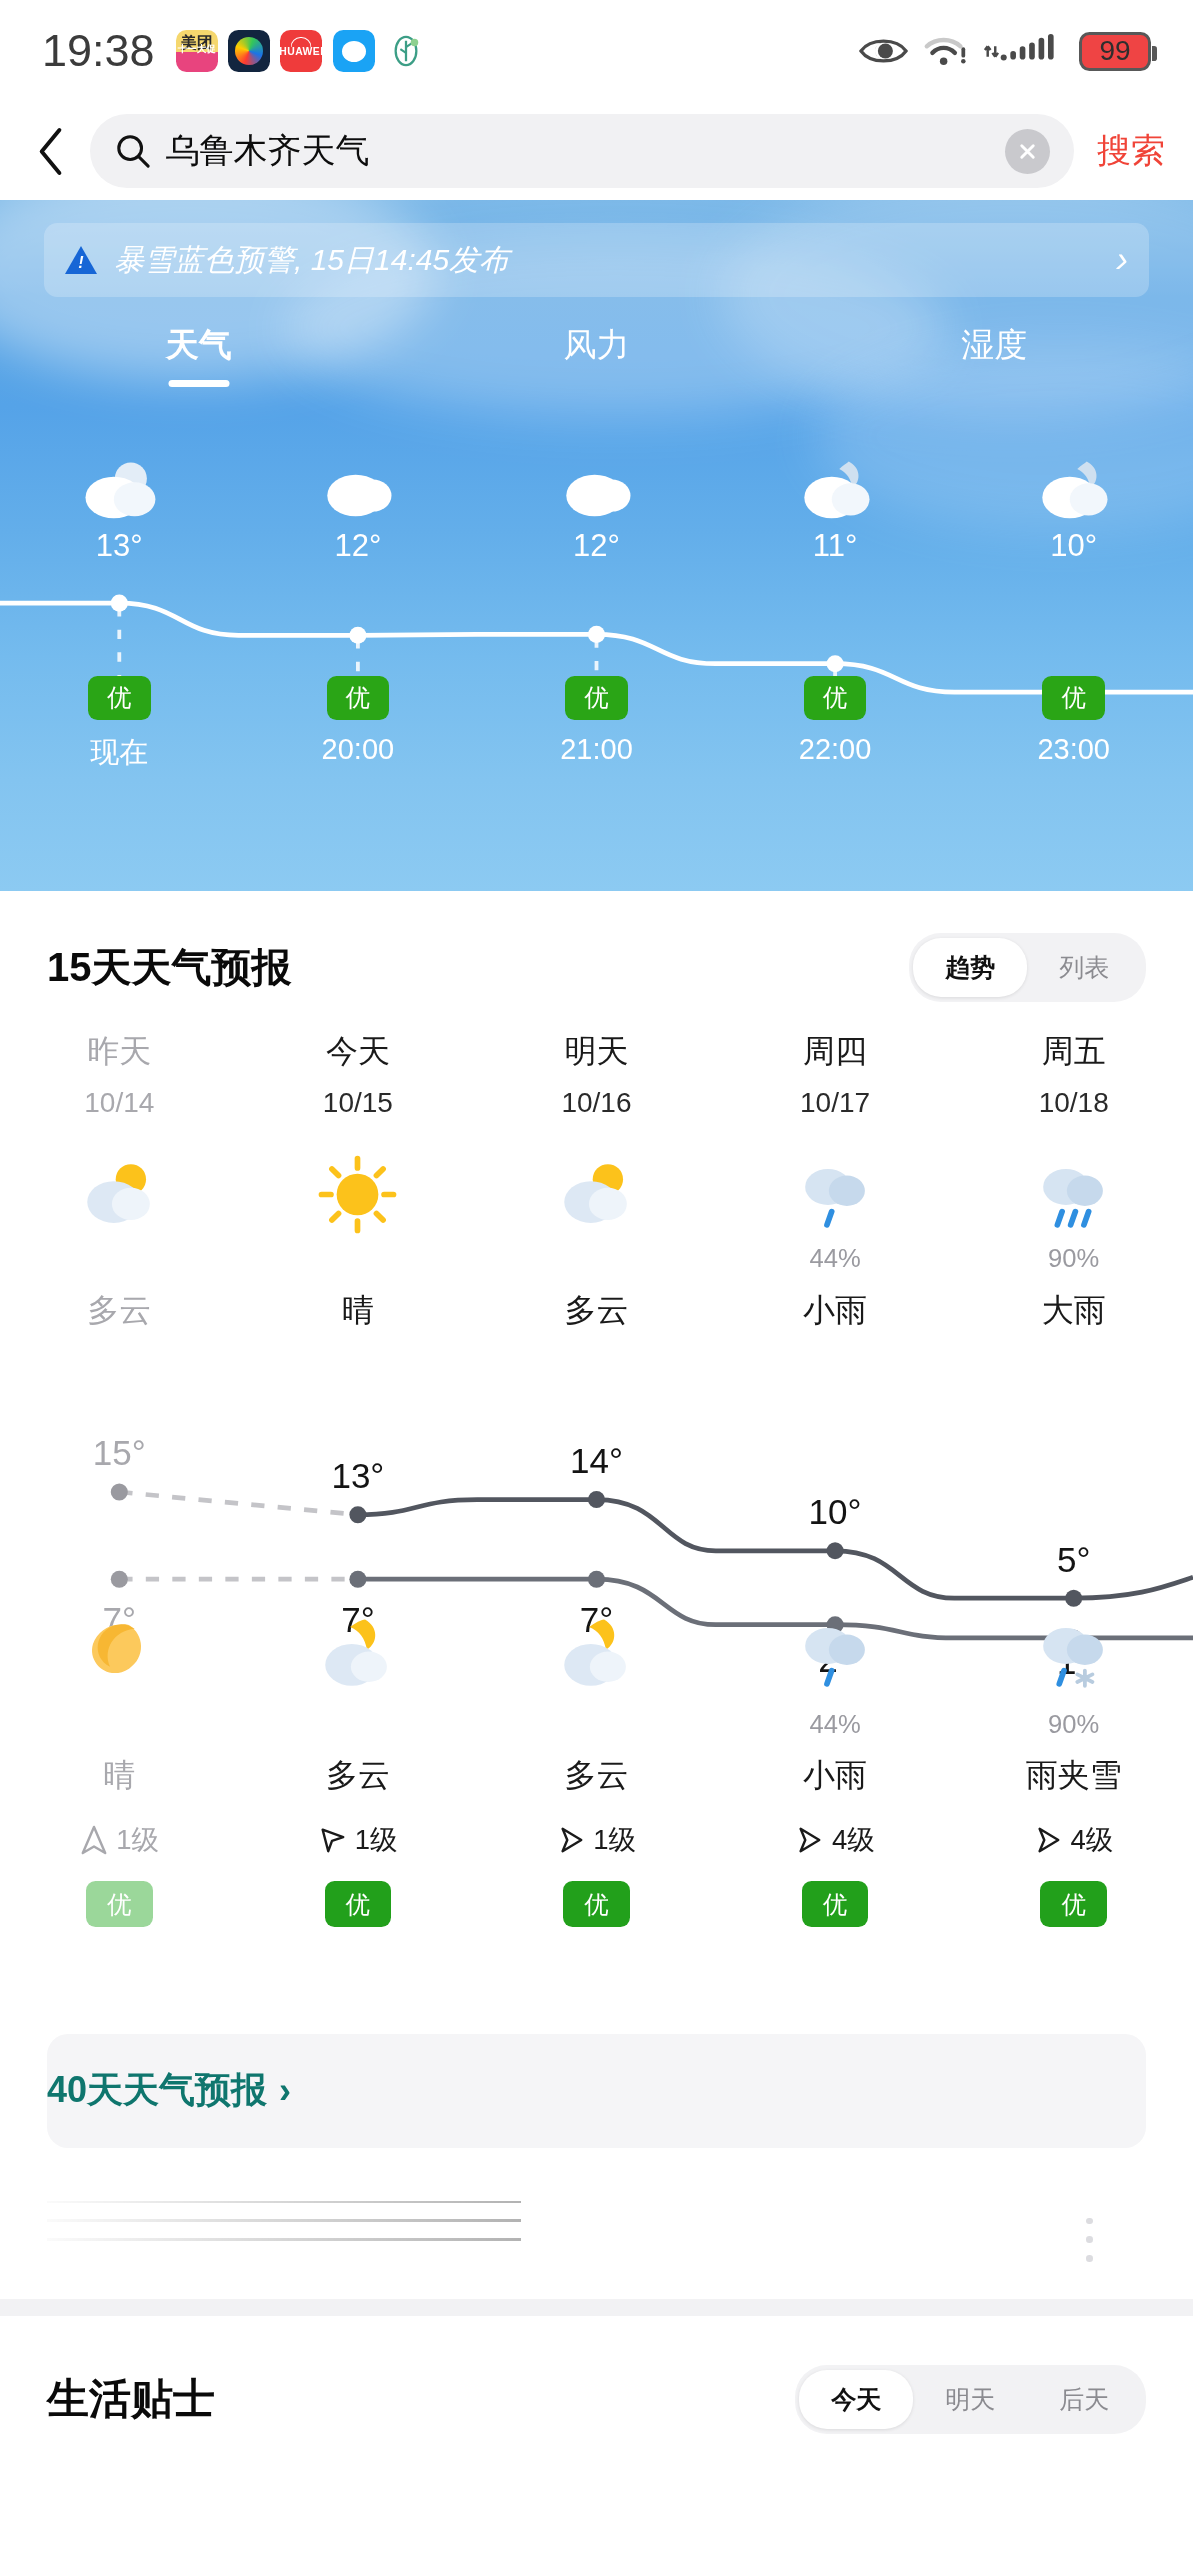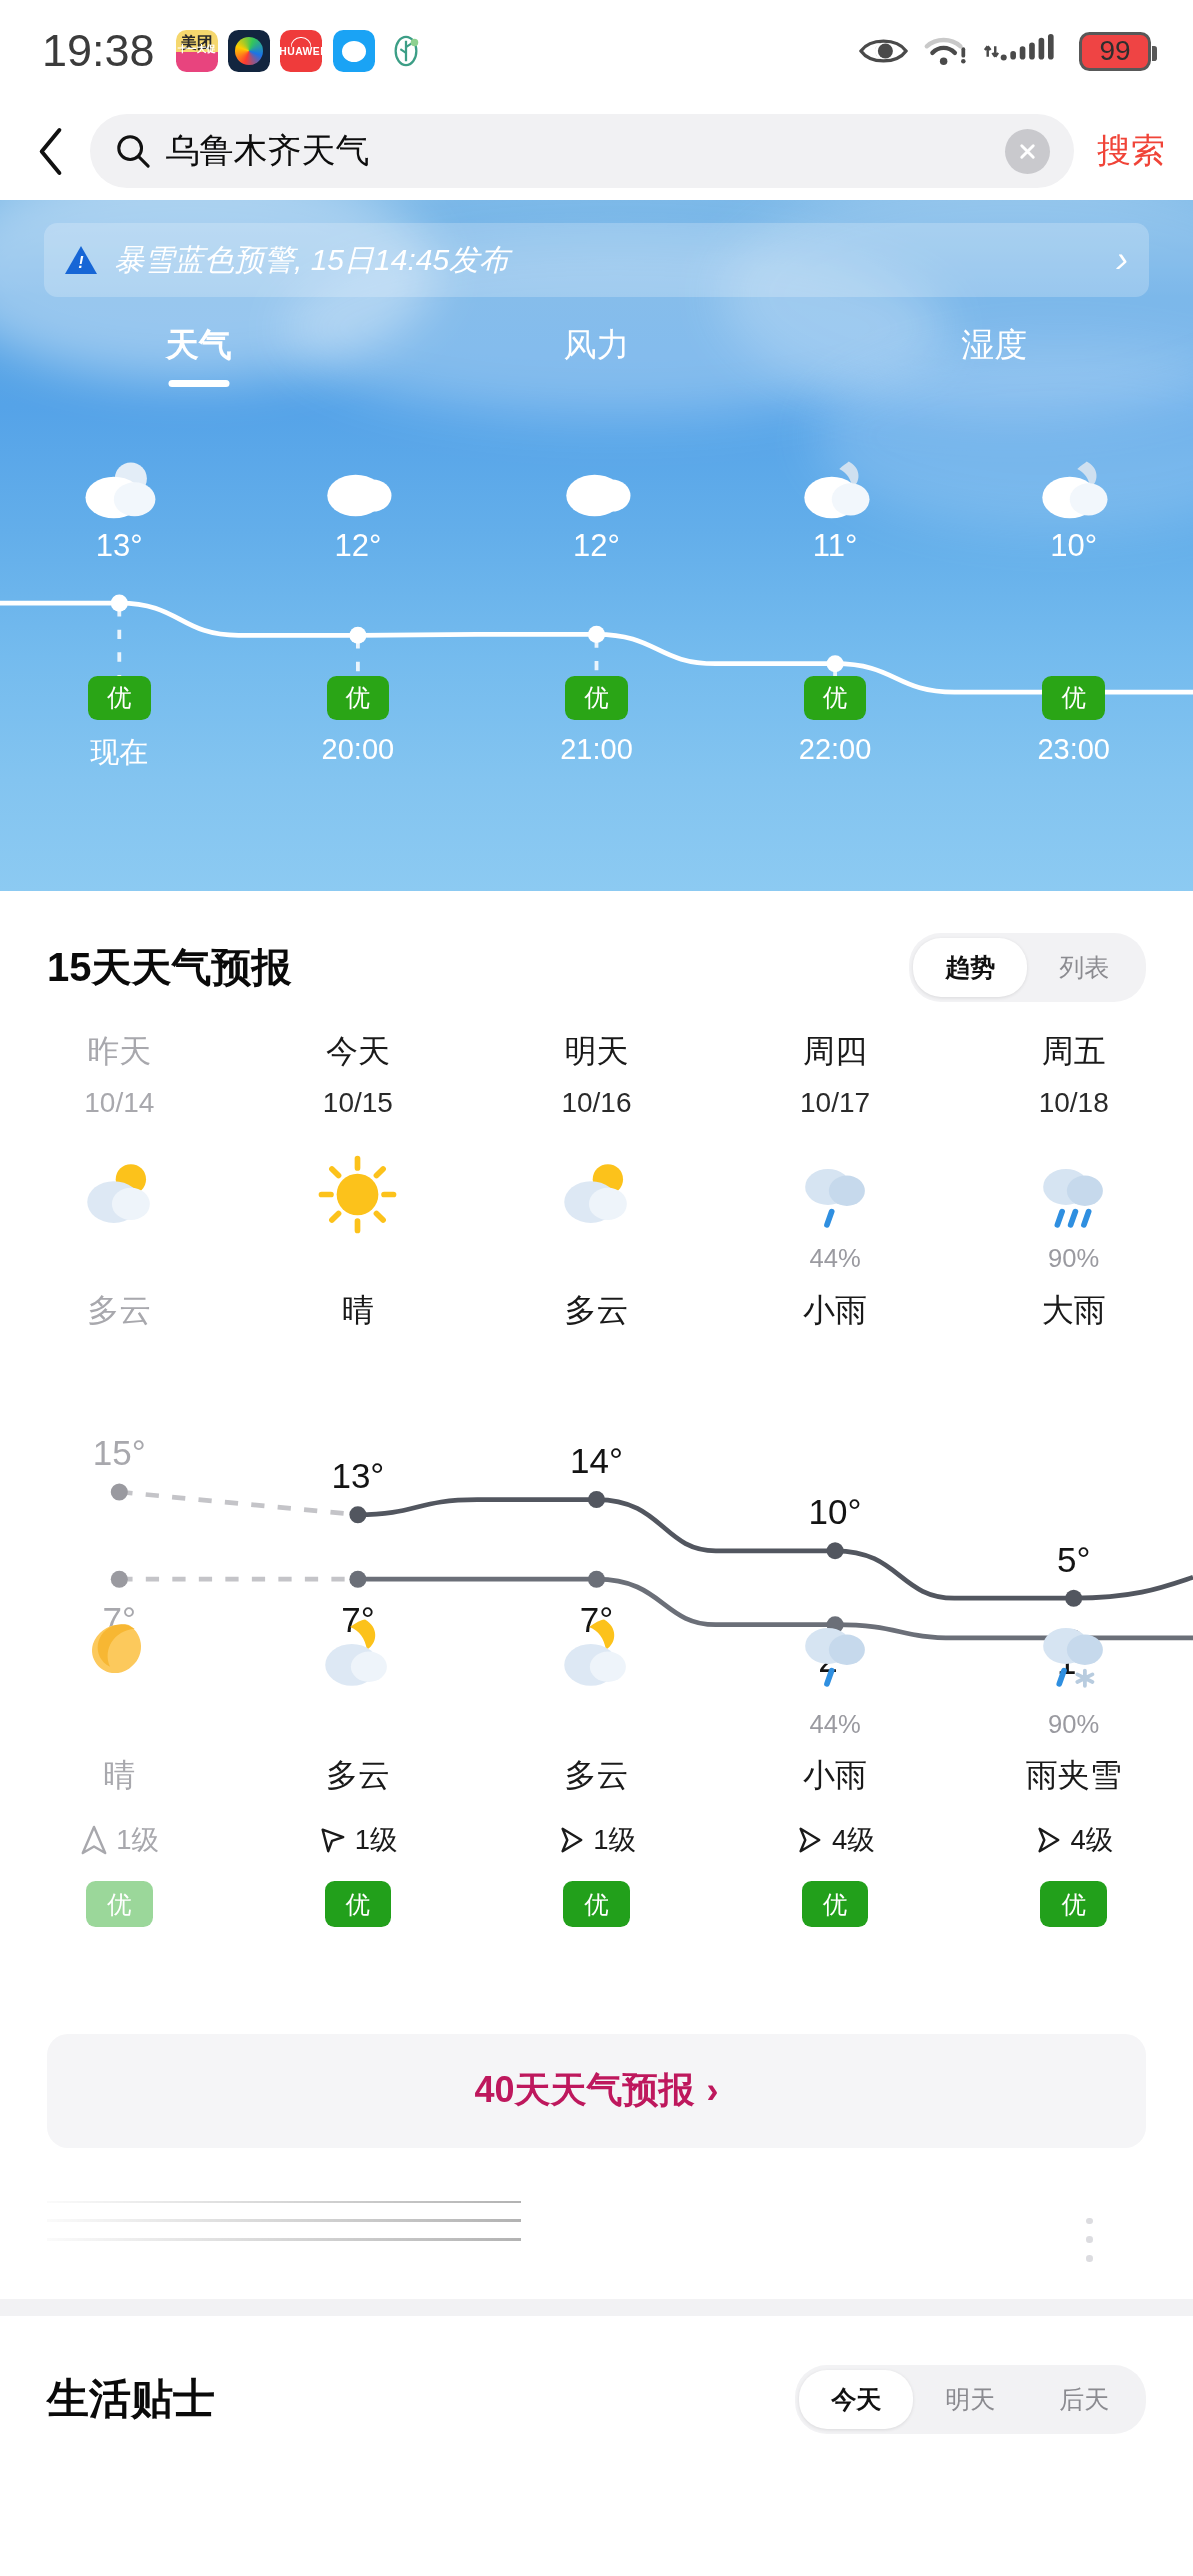--- a/index.html
+++ b/index.html
@@ -116,22 +116,22 @@
   .dcol.past .d-ncond { color:#a8a8ad; }
   .d-wind { font-size:27.5px; color:#1a1a1a; margin-top:24.6px;
      display:flex; align-items:center; justify-content:center; gap:8.5px; }
   .dcol.past .d-wind { color:#a8a8ad; }
   .d-aqi { display:inline-block; background:#22a01b; color:#fff; font-size:24.6px;
      border-radius:9.5px; padding:6.6px 21px; margin-top:23px; }
   .dcol.past .d-aqi { background:#9bd79a; }
   .tempchart { position:absolute; left:0; top:407px; width:1193px; height:237px; }
 
   .btn40 { margin:0 47px; height:114px; background:#f5f5f7; border-radius:21px;
-     display:flex; align-items:center; justify-content:center; gap:12px;
-     font-size:36px; font-weight:700; color:#be185d; }
+     display:flex; align-items:center; gap:12px;
+     font-size:36px; font-weight:700; color:#0f766e; }
   .ghost { margin:45px 47px 0 47px; height:76px; position:relative; }
   .ghost i { position:absolute; left:0; height:2.8px;
      background:linear-gradient(90deg,rgba(0,0,0,.02),rgba(0,0,0,.30)); }
   .dots { position:absolute; right:53px; top:24.6px; }
   .dots b { display:block; width:6.6px; height:6.6px; border-radius:50%;
      background:#dcdce0; margin-bottom:12.3px; }
   .divider { height:17px; background:#f2f2f4; margin-top:30px; }
 
   .tips { padding:49px 47px 0 47px; display:flex; align-items:center; }
   .tips-title { font-size:42px; font-weight:700; color:#0a0a0a; }

